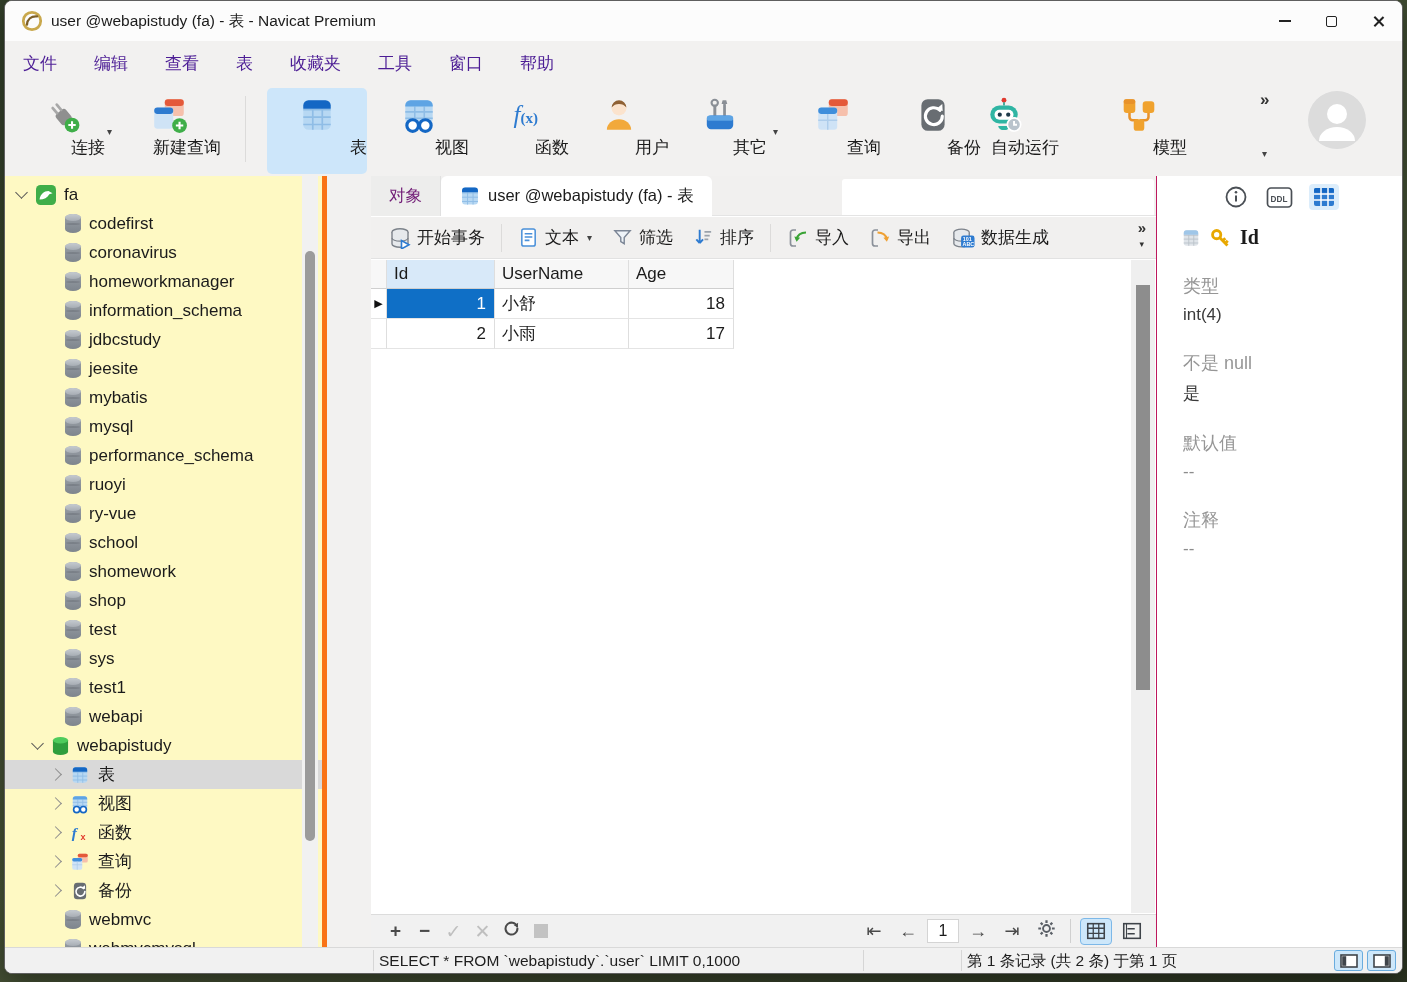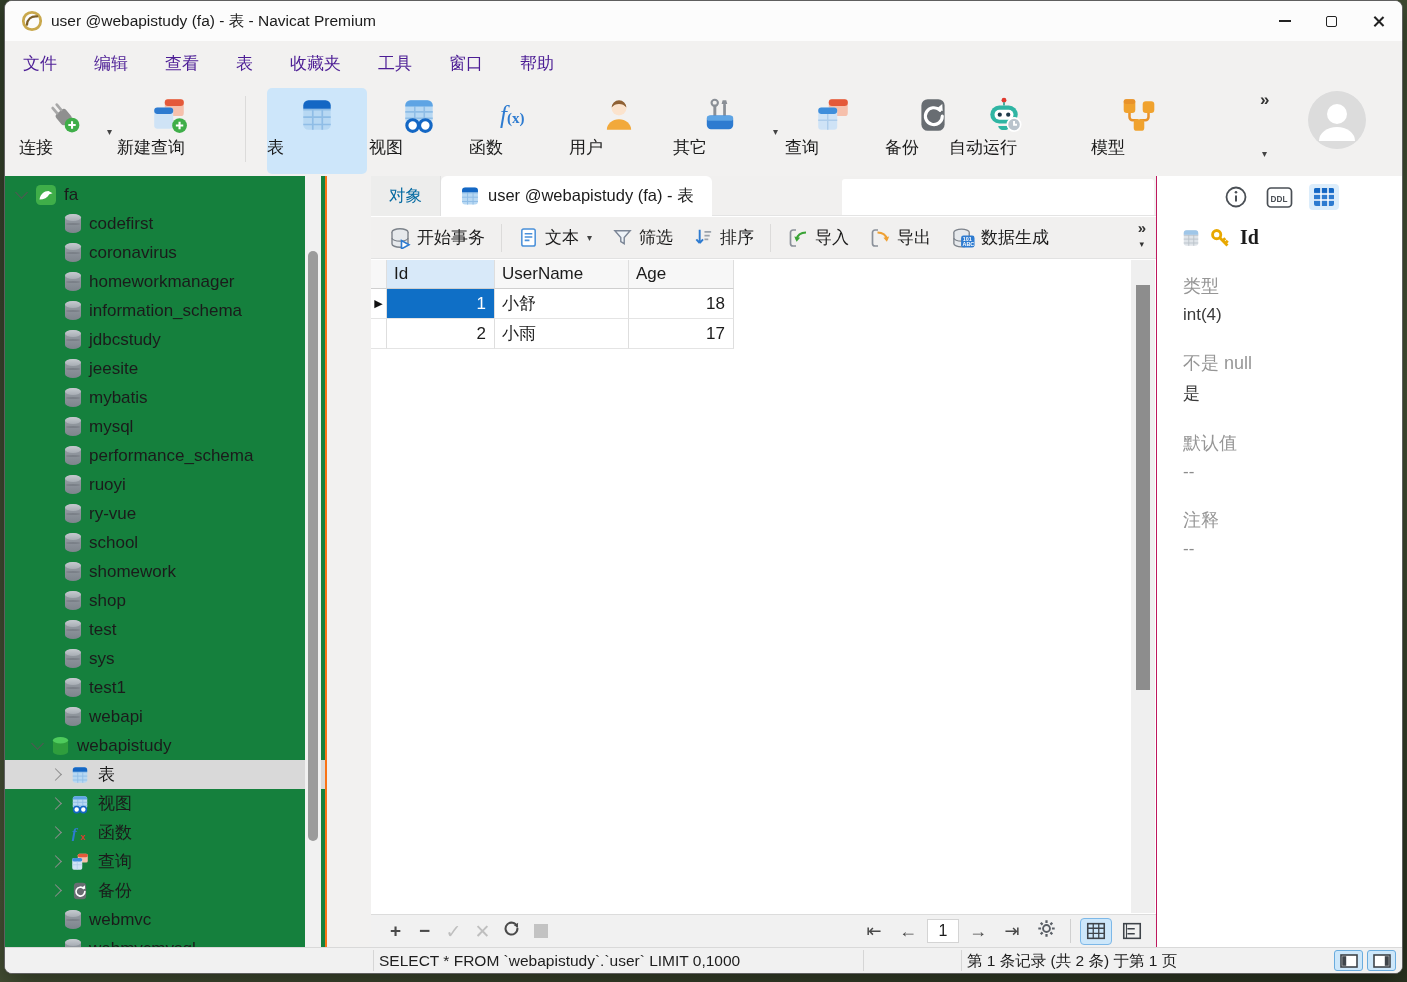--- a/index.html
+++ b/index.html
@@ -21,35 +21,35 @@
   .glyph-close { position:relative; width:13px; height:13px; }
   .glyph-close::before,.glyph-close::after { content:""; position:absolute; left:6px; top:0; width:1.6px; height:13px; background:#222; }
   .glyph-close::before { transform:rotate(45deg);} .glyph-close::after { transform:rotate(-45deg);}
 
   
   .menubar { position:absolute; left:0; top:40px; right:0; height:45px; background:#f2f1f0;
     display:flex; align-items:center; gap:37px; padding-left:18px; font-size:17px; color:#4c1d95; }
 
   
   .toolbar { position:absolute; left:0; top:85px; right:0; height:90px; background:#f2f1f0; }
-  .tb-item { position:absolute; top:2px; height:86px; text-align:left; font-size:17px; color:#1b1b1b; border-radius:5px; }
+  .tb-item { position:absolute; top:2px; height:86px; text-align:right; font-size:17px; color:#1b1b1b; border-radius:5px; }
   .tb-item .tbicon { display:block; margin:8px auto 2px; width:38px; height:38px; }
   .tb-item .tblabel { display:block; line-height:24px; white-space:nowrap; }
   .tb-item.active { background:#cde6fa; }
   .tb-caret { position:absolute; font-size:10px; color:#444; }
   .tb-sep { position:absolute; top:10px; width:1px; height:66px; background:#dcdbda; }
   .overflow-chevron { position:absolute; left:1255px; top:4px; font-size:17px; color:#333; font-weight:bold; }
   .toolbar-down-caret { position:absolute; left:1257px; top:62px; font-size:10px; color:#444; }
   .avatar { position:absolute; left:1303px; top:5px; width:58px; height:58px; border-radius:50%; background:#e4e4e4; overflow:hidden; }
 
   
   .content { position:absolute; left:0; top:175px; right:0; bottom:26px; }
 
   
-  .sidebar { position:absolute; left:0; top:0; width:322px; height:100%; background:#15803d; border-right:2px solid #f97316; overflow:hidden; }
+  .sidebar { position:absolute; left:0; top:0; width:322px; height:100%; background:#fef9c3; border-right:5px solid #f97316; overflow:hidden; }
   .tree { padding-top:4px; }
   .tree-row { height:29px; display:flex; align-items:center; font-size:17px; color:#1b1b1b; white-space:nowrap; }
   .tree-row.selected { background:#d9d9d9; }
   .tree-row .label { margin-left:8px; }
   .chev { width:9px; height:9px; border-right:1.7px solid #555; border-bottom:1.7px solid #555; display:inline-block; }
   .chev.down { transform:rotate(45deg); margin-top:-4px; }
   .chev.right { transform:rotate(-45deg); border-color:#8d8d8d; }
   .ind0 { padding-left:12px; } .ind1 { padding-left:48px; } .ind1c { padding-left:28px; } .ind2 { padding-left:46px; }
   .tree-icon { width:20px; height:20px; flex:0 0 auto; margin-left:10px; }
   .db-cyl { width:16px; height:19px; margin-left:12px; position:relative; flex:0 0 auto;
@@ -57,21 +57,21 @@
   .db-cyl::before { content:""; position:absolute; left:0; top:0; width:16px; height:7px; border-radius:50%;
     background:linear-gradient(#c6cbd0,#a7adb4); }
   .db-cyl::after { content:""; position:absolute; left:1px; top:9px; width:14px; height:2px; border-radius:50%; background:#6f757d; opacity:.6;}
   .tree-scroll { position:absolute; right:4px; top:0; width:16px; height:100%; background:#f1f1f1; }
   .tree-scroll .thumb { position:absolute; left:3px; width:10px; border-radius:5px; background:#9b9b9b; top:75px; height:590px; }
 
   
   .main { position:absolute; left:366px; top:0; width:785px; height:100%; background:#fff; }
   .tabstrip { position:absolute; left:0; top:0; right:0; height:40px; background:#f1f0ef; border-bottom:1px solid #e4e4e4; display:flex; }
   .tab { height:40px; display:flex; align-items:center; justify-content:center; font-size:16.5px; gap:7px; padding:0 18px; }
-  .tab.inactive { color:#0369a1; background:#ededec; border-right:1px solid #e0e0e0; }
+  .tab.inactive { color:#701a75; background:#ededec; border-right:1px solid #e0e0e0; }
   .tab.active { color:#1b1b1b; background:#fff; border-radius:6px 6px 0 0; }
   .tab-blank-box { position:absolute; right:2px; top:3px; width:312px; height:36px; background:#fff; border-radius:3px 3px 0 0; }
 
   
   .tbl-toolbar { position:absolute; left:0; top:41px; right:0; height:42px; background:#f1f0ef; border-bottom:1px solid #e2e2e2;
     display:flex; align-items:center; font-size:17px; color:#1b1b1b; padding-left:8px; }
   .tt-btn { display:flex; align-items:center; gap:6px; padding:0 10px; height:34px; border-radius:4px; white-space:nowrap; }
   .tt-sep { width:1px; height:28px; background:#dcdbda; margin:0 6px; }
   .tt-caret { font-size:10px; color:#444; margin-left:2px; }
   .tt-right { position:absolute; right:10px; top:2px; text-align:center; color:#333; }

